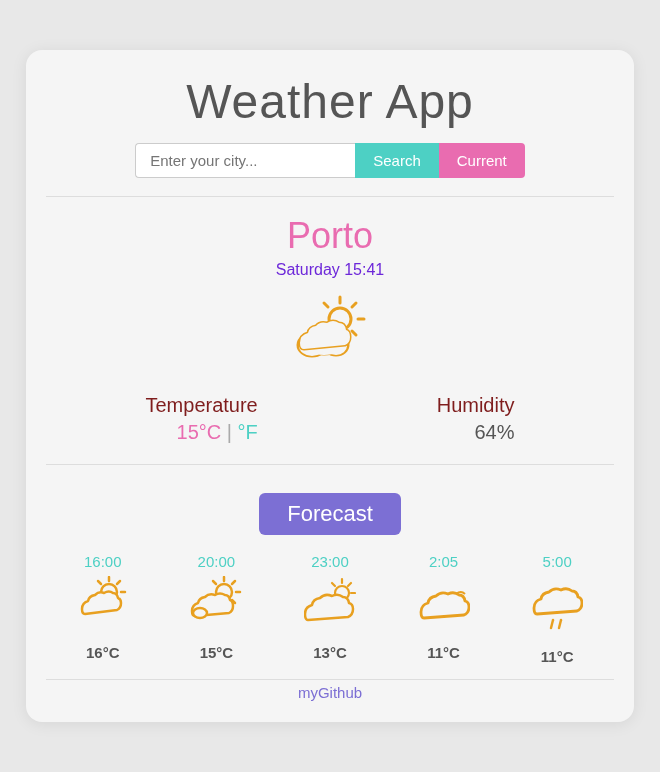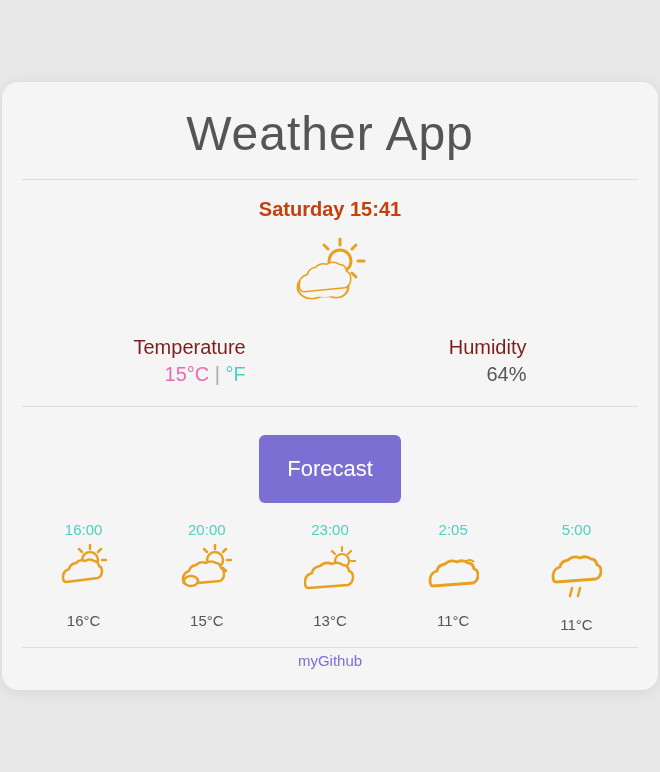--- a/index.html
+++ b/index.html
@@ -7,21 +7,21 @@
       background: #e8e8e8;
       display: flex;
       justify-content: center;
       align-items: center;
       min-height: 100vh;
       font-family: 'Segoe UI', Arial, sans-serif;
     }
     .app-container {
       background: #f5f5f5;
       border-radius: 16px;
-      width: 656px;
+      width: 608px;
       padding: 24px 20px 20px 20px;
       box-shadow: 0 2px 16px rgba(0,0,0,0.08);
     }
     .header-section {
       text-align: center;
       margin-bottom: 18px;
     }
     .app-title {
       font-size: 48px;
       font-weight: 300;
@@ -72,24 +72,23 @@
       text-align: center;
       padding: 0 10px 10px 10px;
     }
     .city-name {
       font-size: 36px;
       font-weight: 300;
       color: #e96cb0;
       margin-bottom: 4px;
     }
     .date-time {
-      font-size: 20px;
-      color: #c2410c;
+      font-size: 16px;
+      color: #6d28d9;
       margin-bottom: 16px;
-      font-weight: bold;
     }
     .weather-icon-main {
       font-size: 72px;
       margin-bottom: 16px;
       display: block;
       line-height: 1;
     }
     .weather-stats {
       display: flex;
       justify-content: space-around;
@@ -124,21 +123,21 @@
     .forecast-header {
       display: flex;
       justify-content: center;
       margin-bottom: 18px;
     }
     .forecast-badge {
       background: #7c6fd4;
       color: #fff;
       font-size: 22px;
       font-weight: 400;
-      padding: 21px 28px;
+      padding: 8px 28px;
       border-radius: 6px;
     }
     .forecast-items {
       display: flex;
       justify-content: space-around;
       align-items: flex-start;
     }
     .forecast-item {
       text-align: center;
       flex: 1;
@@ -151,20 +150,21 @@
     .forecast-icon {
       font-size: 44px;
       display: block;
       margin-bottom: 6px;
       line-height: 1.1;
       color: #e8a020;
     }
     .forecast-temp {
       font-size: 15px;
       color: #555;
+      font-weight: bold;
     }
     .footer-section {
       text-align: center;
       margin-top: 14px;
       padding-top: 4px;
       border-top: 1px solid #ddd;
     }
     .footer-link {
       color: #7c6fd4;
       font-size: 15px;
@@ -172,25 +172,31 @@
       cursor: pointer;
     }
   </style>
 </head>
 <body>
 
 <div class="app-container">
 
   <div class="header-section">
     <h1 class="app-title">Weather App</h1>
+    <div class="search-row">
+      <input class="city-input" type="text" placeholder="Enter your city..." style="">
+      <button class="search-button">Search</button>
+      <button class="current-button">Current</button>
+    </div>
   </div>
 
   <hr class="divider">
 
   <div class="weather-section">
+    <div class="city-name">Porto</div>
     <div class="date-time">Saturday 15:41</div>
 
     <span class="weather-icon-main">
       <svg width="80" height="72" viewBox="0 0 80 72" fill="none" xmlns="http://www.w3.org/2000/svg">
 
         <g stroke="#e8a020" stroke-width="3" stroke-linecap="round">
           <line x1="50" y1="8" x2="50" y2="2"></line>
           <line x1="62" y1="12" x2="66" y2="8"></line>
           <line x1="68" y1="24" x2="74" y2="24"></line>
           <line x1="62" y1="36" x2="66" y2="40"></line>

